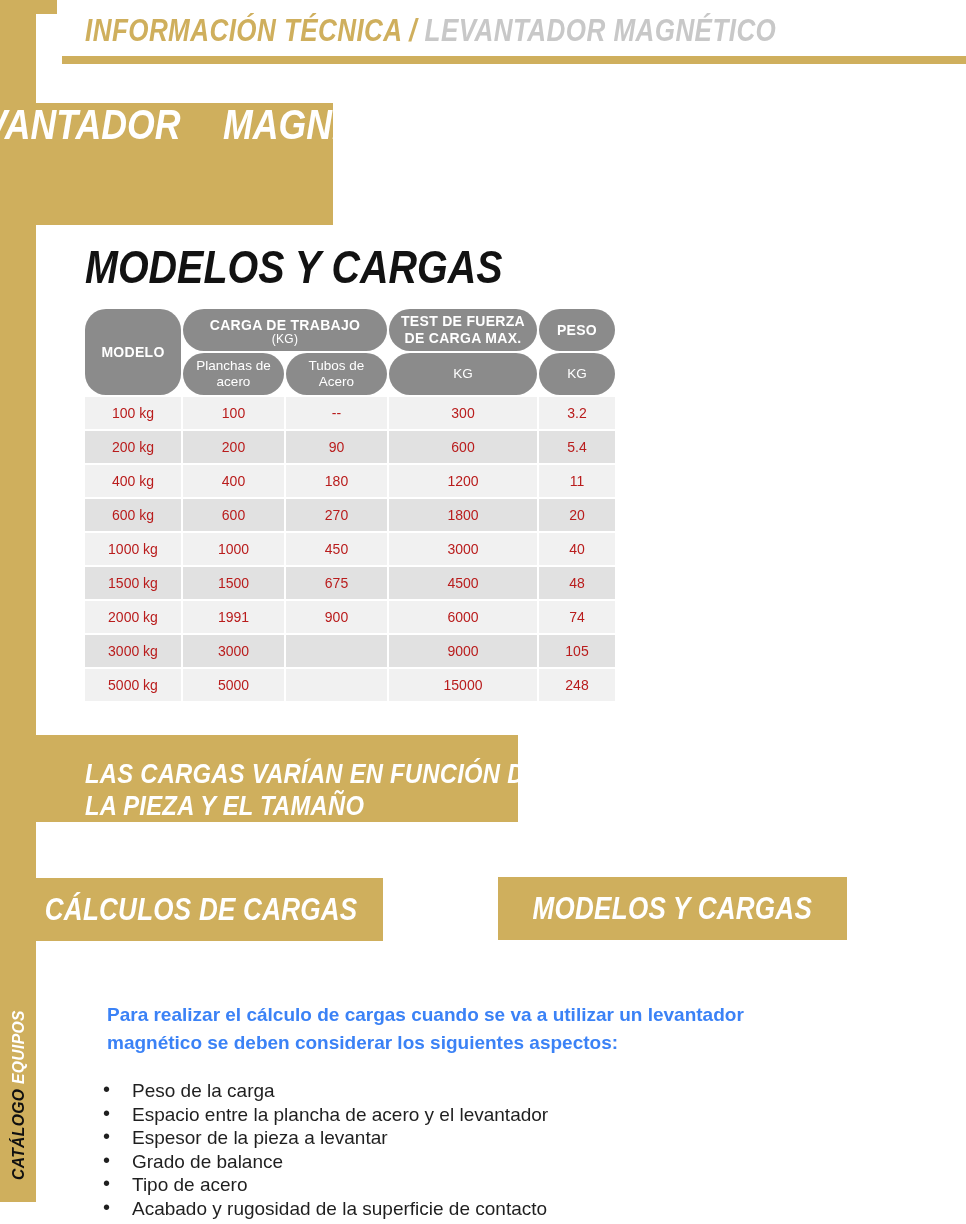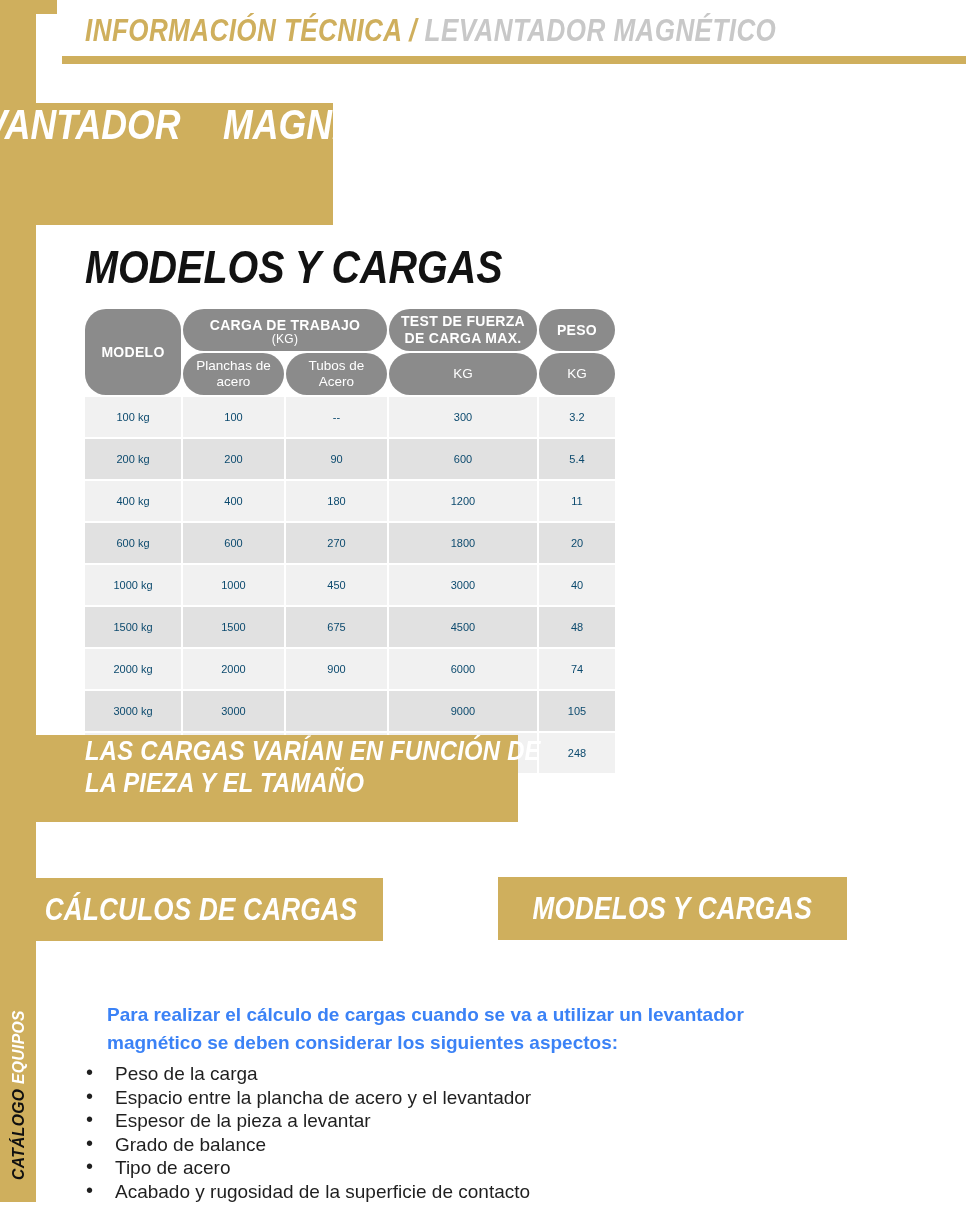--- a/index.html
+++ b/index.html
@@ -44,27 +44,27 @@
     position:absolute;left:83px;top:307px;border-collapse:separate;border-spacing:2px;
     background:#ffffff;table-layout:fixed;
   }
   .models-table th,.models-table td{padding:0 4px;text-align:center;vertical-align:middle;overflow:hidden;}
   .models-table th{background:#8b8b8b;color:#ffffff;border-radius:21px;}
   .th-main{font-weight:bold;font-size:14px;letter-spacing:.3px;line-height:17px;}
   .th-sub{font-weight:normal;font-size:13.5px;color:#f2f2f2;line-height:16px;}
   .unit-small{display:block;font-weight:normal;font-size:12px;line-height:9px;margin-top:1px;}
   .hrow1 th{height:42px;}
   .hrow2 th{height:42px;}
-  .models-table td{font-size:11px;color:#0c4a6e;height:40px;}
+  .models-table td{font-size:14px;color:#b91c1c;height:32px;}
   .models-table tr.r-light td{background:#f1f1f1;}
   .models-table tr.r-dark td{background:#e1e1e1;}
   
   .note-banner{
     position:absolute;left:33px;top:735px;width:485px;height:87px;background:#cfaf5d;
-    display:flex;flex-direction:column;justify-content:flex-start;padding-left:52px;box-sizing:border-box;
+    display:flex;flex-direction:column;justify-content:flex-end;padding-left:52px;box-sizing:border-box;
   }
   .note-banner .ln{
     color:#ffffff;font-weight:bold;font-style:italic;font-size:28px;line-height:32px;
     transform:scaleX(.85);transform-origin:left center;white-space:nowrap;letter-spacing:.3px;
   }
   
   .section-banner{
     position:absolute;background:#cfaf5d;display:flex;align-items:center;justify-content:center;
   }
   .section-banner.left{left:20px;top:878px;width:363px;height:63px;}
@@ -72,21 +72,21 @@
   .section-banner .lbl{
     color:#ffffff;font-weight:bold;font-style:italic;font-size:31px;white-space:nowrap;
     transform:scaleX(.84);transform-origin:center center;letter-spacing:.3px;
   }
   
   .intro{
     position:absolute;left:76px;top:982px;width:700px;color:#3b82f6;
     font-weight:bold;font-size:19px;line-height:28px;margin-left:31px;
   }
   .bullets{
-    position:absolute;left:76px;top:1062px;width:720px;margin:0;padding:0;list-style:none;
+    position:absolute;left:76px;top:1062px;width:720px;margin:17px;padding:0;list-style:none;
     color:#1f1f1f;font-size:19px;line-height:23.5px;
   }
   .bullets li{position:relative;padding-left:39px;}
   .bullets li::before{content:"\2022";position:absolute;left:10px;top:-1px;font-size:20px;}
 </style>
 </head>
 <body>
 
 <div id="canvas">
 
@@ -171,21 +171,21 @@
       </tr>
       <tr class="r-dark">
         <td>1500 kg</td>
         <td>1500</td>
         <td>675</td>
         <td>4500</td>
         <td>48</td>
       </tr>
       <tr class="r-light">
         <td>2000 kg</td>
-        <td>2000</td>
+        <td>1991</td>
         <td>900</td>
         <td>6000</td>
         <td>74</td>
       </tr>
       <tr class="r-dark">
         <td>3000 kg</td>
         <td>3000</td>
         <td></td>
         <td>9000</td>
         <td>105</td>

